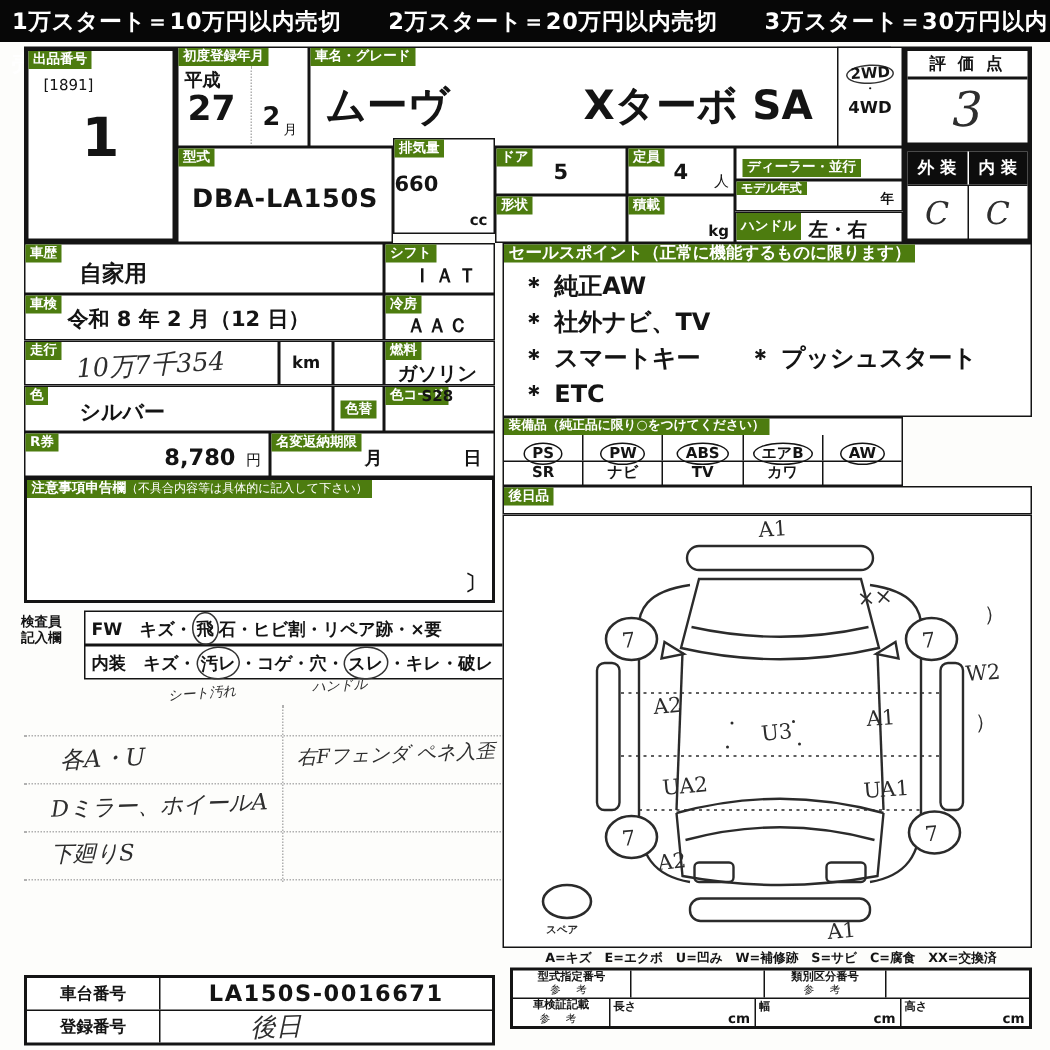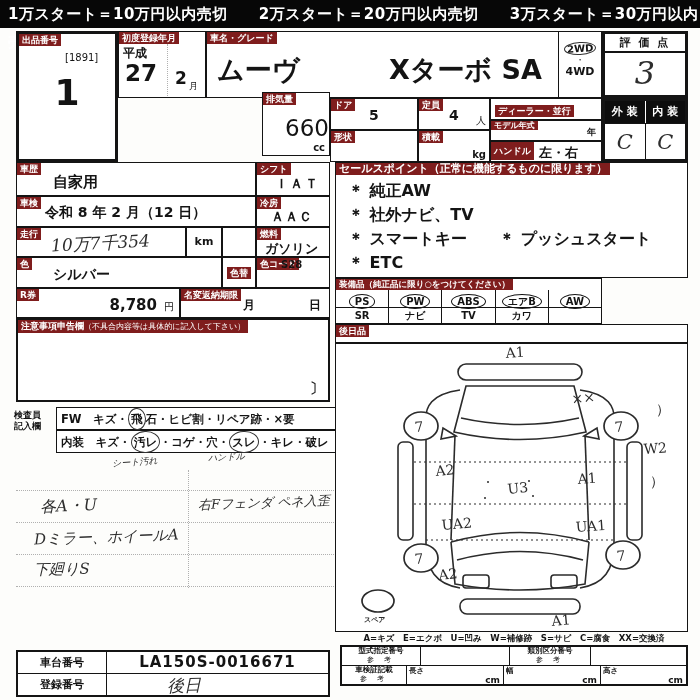--- a/index.html
+++ b/index.html
@@ -1,21 +1,21 @@
 <!DOCTYPE html>
 <html><head>
 <meta charset="utf-8">
 <style>
   html,body{margin:0;padding:0;background:#ffffff;}
   .sheet{position:relative;width:700px;height:700px;background:#fdfdfb;
          font-family:"DejaVu Sans","Liberation Sans",sans-serif;color:#141414;overflow:hidden;}
   .b{position:absolute;box-sizing:border-box;border:1.6px solid #141414;background:#fff;}
   .b3{border-width:3px;}
   .nb{position:absolute;box-sizing:border-box;}
-  .inv{background:#7f1d1d;color:#fff;font-weight:bold;font-size:9px;line-height:12px;
+  .inv{background:#4d7c0f;color:#fff;font-weight:bold;font-size:9px;line-height:12px;
        padding:0 3px;display:inline-block;white-space:nowrap;}
   .corner{position:absolute;top:0;left:0;}
   .hw{font-family:"DejaVu Serif","Liberation Serif",serif;font-style:italic;color:#2e2e2e;}
   .oval{display:inline-block;border:1.8px solid #141414;border-radius:50%;padding:0 5px;
         font-size:10px;font-weight:bold;line-height:13px;}
   .hoval{display:inline-block;border:1.6px solid #333;border-radius:50%;padding:0 2px;
          transform:rotate(-3deg);}
   .banner{position:absolute;left:0;top:0;width:700px;height:28px;background:#070707;color:#fff;
           font-size:15px;font-weight:bold;line-height:28px;padding-left:8px;box-sizing:border-box;letter-spacing:.5px;}
   .dotline{position:absolute;border-top:1px dotted #b0b0b0;height:0;}
@@ -25,21 +25,21 @@
 </style>
 </head>
 <body>
 
 <div class="sheet">
 
   <div class="banner">1万スタート＝10万円以内売切　　2万スタート＝20万円以内売切　　3万スタート＝30万円以内売切</div>
 
   <div class="b b3" style="left:16px;top:31px;width:102px;height:131px;">
     <span class="inv corner">出品番号</span>
-    <div style="position:absolute;top:18px;left:10px;font-size:10px;margin-left:36px;">[1891]</div>
+    <div style="position:absolute;top:18px;left:10px;font-size:10px;">[1891]</div>
     <div style="position:absolute;top:38px;left:0;width:100%;text-align:center;font-size:36px;font-weight:bold;">1</div>
   </div>
 
   <div class="b" style="left:118px;top:31px;width:88px;height:67px;">
     <span class="inv corner">初度登録年月</span>
     <div style="position:absolute;top:13px;left:4px;font-size:12px;font-weight:bold;">平成</div>
     <div style="position:absolute;top:28px;left:6px;font-size:23px;font-weight:bold;">27</div>
     <div class="dotvert" style="left:48px;top:12px;height:52px;"></div>
     <div style="position:absolute;top:36px;left:56px;font-size:17px;font-weight:bold;">2</div>
     <div style="position:absolute;top:48px;left:70px;font-size:9px;">月</div>
@@ -55,24 +55,28 @@
     <div style="margin-top:5px;"><span class="hoval" style="font-size:10px;font-weight:bold;">2WD</span></div>
     <div style="font-size:9px;line-height:9px;">・</div>
     <div style="font-size:11px;font-weight:bold;">4WD</div>
   </div>
 
   <div class="b b3" style="left:602px;top:31px;width:86px;height:67px;">
     <div style="border-bottom:2px solid #141414;text-align:center;font-size:11px;font-weight:bold;height:17px;line-height:17px;letter-spacing:2px;">評 価 点</div>
     <div class="hw" style="position:absolute;top:20px;width:100%;text-align:center;font-size:32px;">3</div>
   </div>
 
+  <div class="b" style="left:118px;top:98px;width:144px;height:64px;">
+    <span class="inv corner">型式</span>
+    <div style="position:absolute;top:24px;width:100%;text-align:center;font-size:17px;font-weight:bold;letter-spacing:.5px;">DBA-LA150S</div>
+  </div>
 
   <div class="b" style="left:262px;top:92px;width:68px;height:64px;">
     <span class="inv corner">排気量</span>
-    <div style="position:absolute;top:22px;width:100%;text-align:right;font-size:23px;font-weight:normal;">660</div>
+    <div style="position:absolute;top:22px;width:100%;text-align:left;font-size:14px;font-weight:bold;">660</div>
     <div style="position:absolute;bottom:2px;right:4px;font-size:10px;font-weight:bold;">cc</div>
   </div>
 
   <div class="b" style="left:330px;top:98px;width:88px;height:32px;">
     <span class="inv corner">ドア</span>
     <div style="position:absolute;top:8px;left:38px;font-size:14px;font-weight:bold;">5</div>
   </div>
   <div class="b" style="left:330px;top:130px;width:88px;height:32px;">
     <span class="inv corner">形状</span>
   </div>

